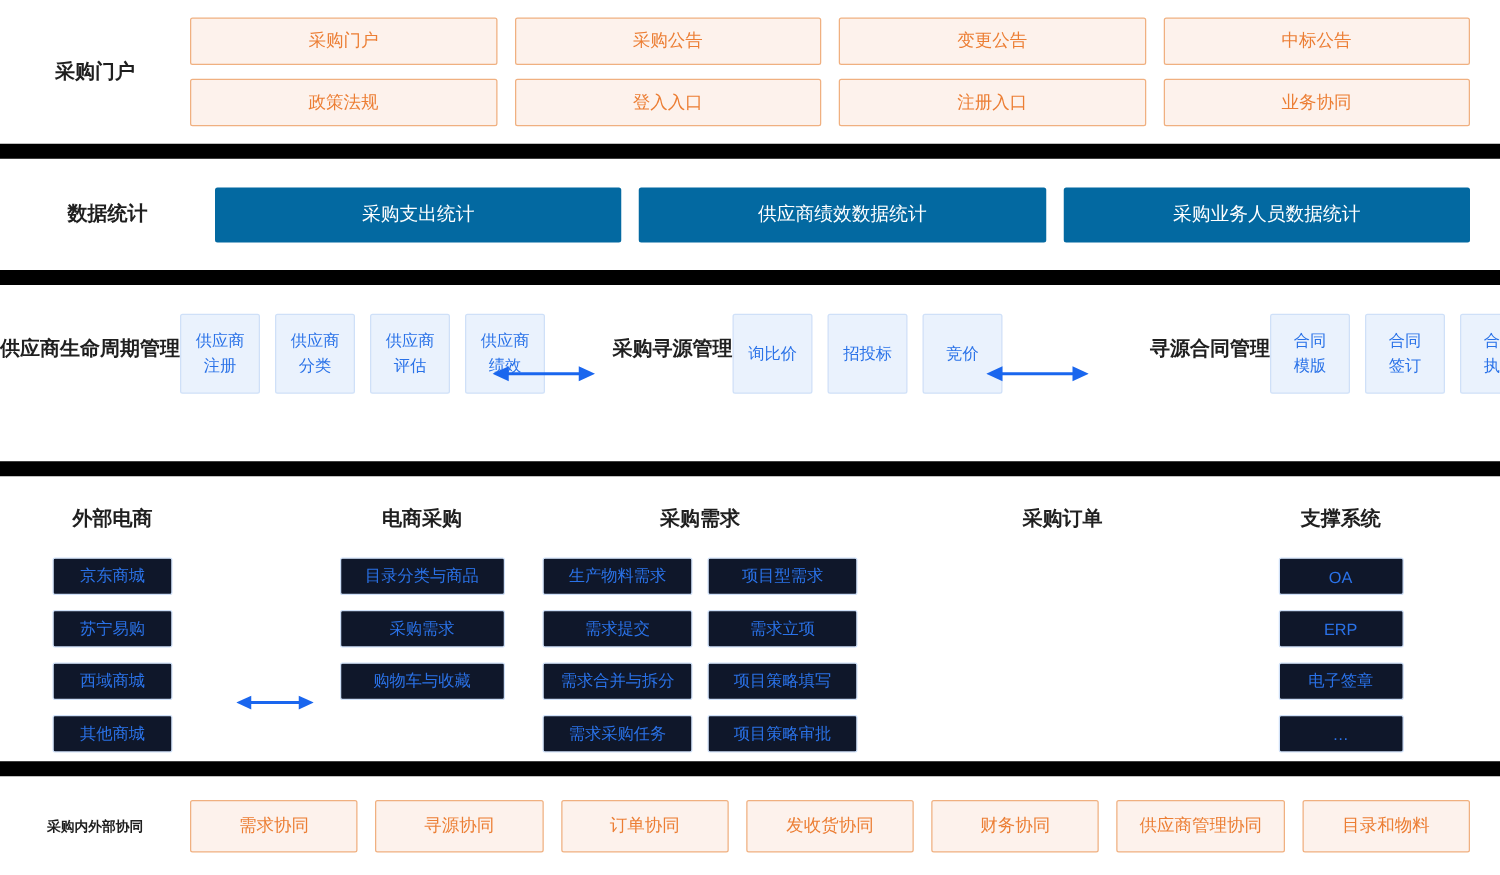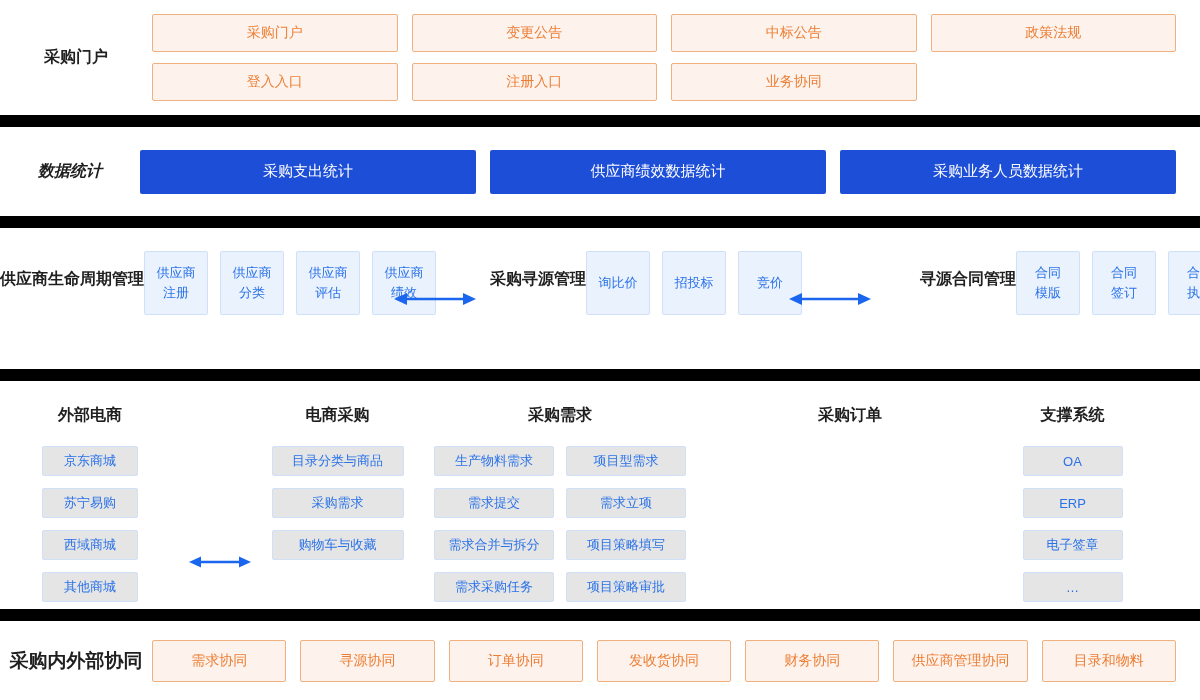--- a/index.html
+++ b/index.html
@@ -39,29 +39,29 @@
     background: #fdf2ec;
     color: #ec7e34;
     font-size: 14px;
     display: flex; align-items: center; justify-content: center;
     border-radius: 2px;
     white-space: nowrap;
   }
 
   
   .sec-stats { height: 89px; padding: 0 24px 0 0; }
-  .sec-stats .band-label { width: 140px; font-style: italic; }
+  .sec-stats .band-label { width: 172px; }
   .stats-grid {
     flex: 1;
     display: grid;
     grid-template-columns: repeat(3, 1fr);
     gap: 0 14px;
   }
   .chip-blue-solid {
-    background: #1d4ed8;
+    background: #0369a1;
     color: #ffffff;
     font-size: 15px;
     height: 44px;
     display: flex; align-items: center; justify-content: center;
     border-radius: 2px;
     white-space: nowrap;
   }
 
   
   .sec-mid { height: 141px; display: flex; align-items: flex-start; }
@@ -91,51 +91,52 @@
 
   
   .sec-main { height: 228px; display: flex; align-items: flex-start; }
   .col-group { display: flex; flex-direction: column; align-items: center; }
   .col-title {
     font-size: 16px; font-weight: bold; color: #1f1f1f;
     margin-top: 24px; white-space: nowrap;
   }
   .col-cards { margin-top: 20px; display: grid; gap: 12px 12px; }
   .chip-blue {
-    background: #e5e5e5;
+    background: #0f172a;
     border: 1px solid #cfe0f8;
     color: #2a72e8;
     font-size: 13px;
     height: 30px;
     border-radius: 2px;
     display: flex; align-items: center; justify-content: center;
     white-space: nowrap;
     padding: 0 6px;
   }
 
   
   .sec-collab { height: 80px; padding: 0 24px 0 0; }
-  .sec-collab .band-label { width: 152px; font-size: 19px; }
+  .sec-collab .band-label { width: 152px; font-size: 11px; }
   .collab-grid {
     flex: 1;
     display: grid;
     grid-template-columns: repeat(7, 1fr);
     gap: 0 14px;
   }
   .collab-grid .chip-orange { height: 42px; font-size: 14px; }
 </style>
 </head>
 <body>
 
 <div class="page">
 
   <div class="band sec-portal">
     <div class="band-label">采购门户</div>
     <div class="portal-grid">
       <div class="chip-orange">采购门户</div>
+      <div class="chip-orange">采购公告</div>
       <div class="chip-orange">变更公告</div>
       <div class="chip-orange">中标公告</div>
       <div class="chip-orange">政策法规</div>
       <div class="chip-orange">登入入口</div>
       <div class="chip-orange">注册入口</div>
       <div class="chip-orange">业务协同</div>
     </div>
   </div>
 
   <div class="divider"></div>

